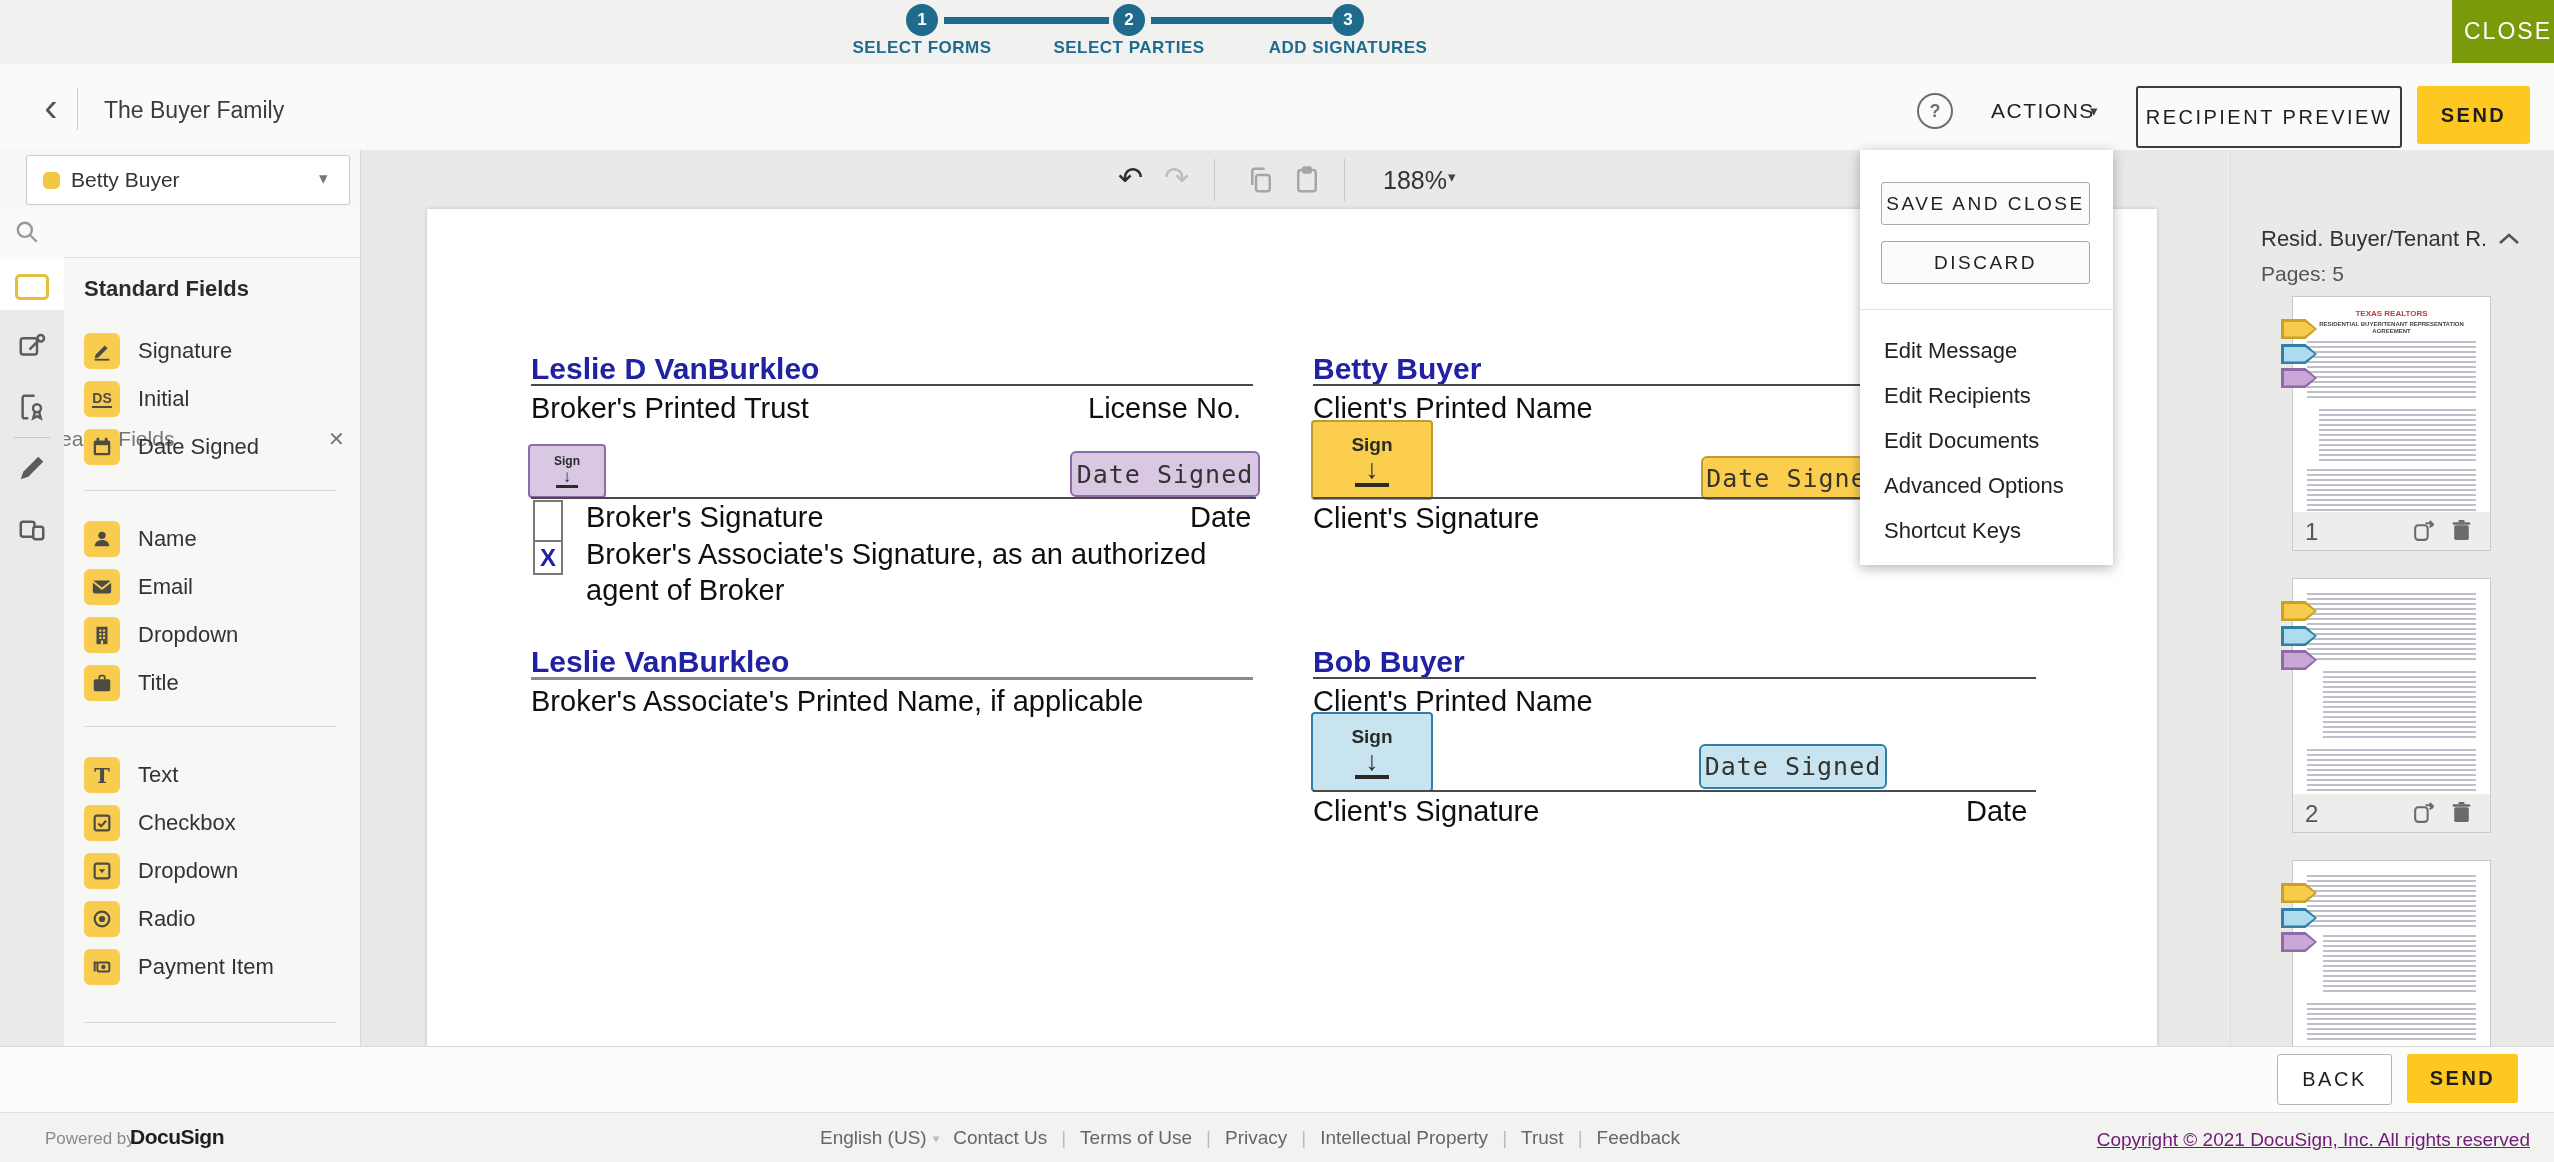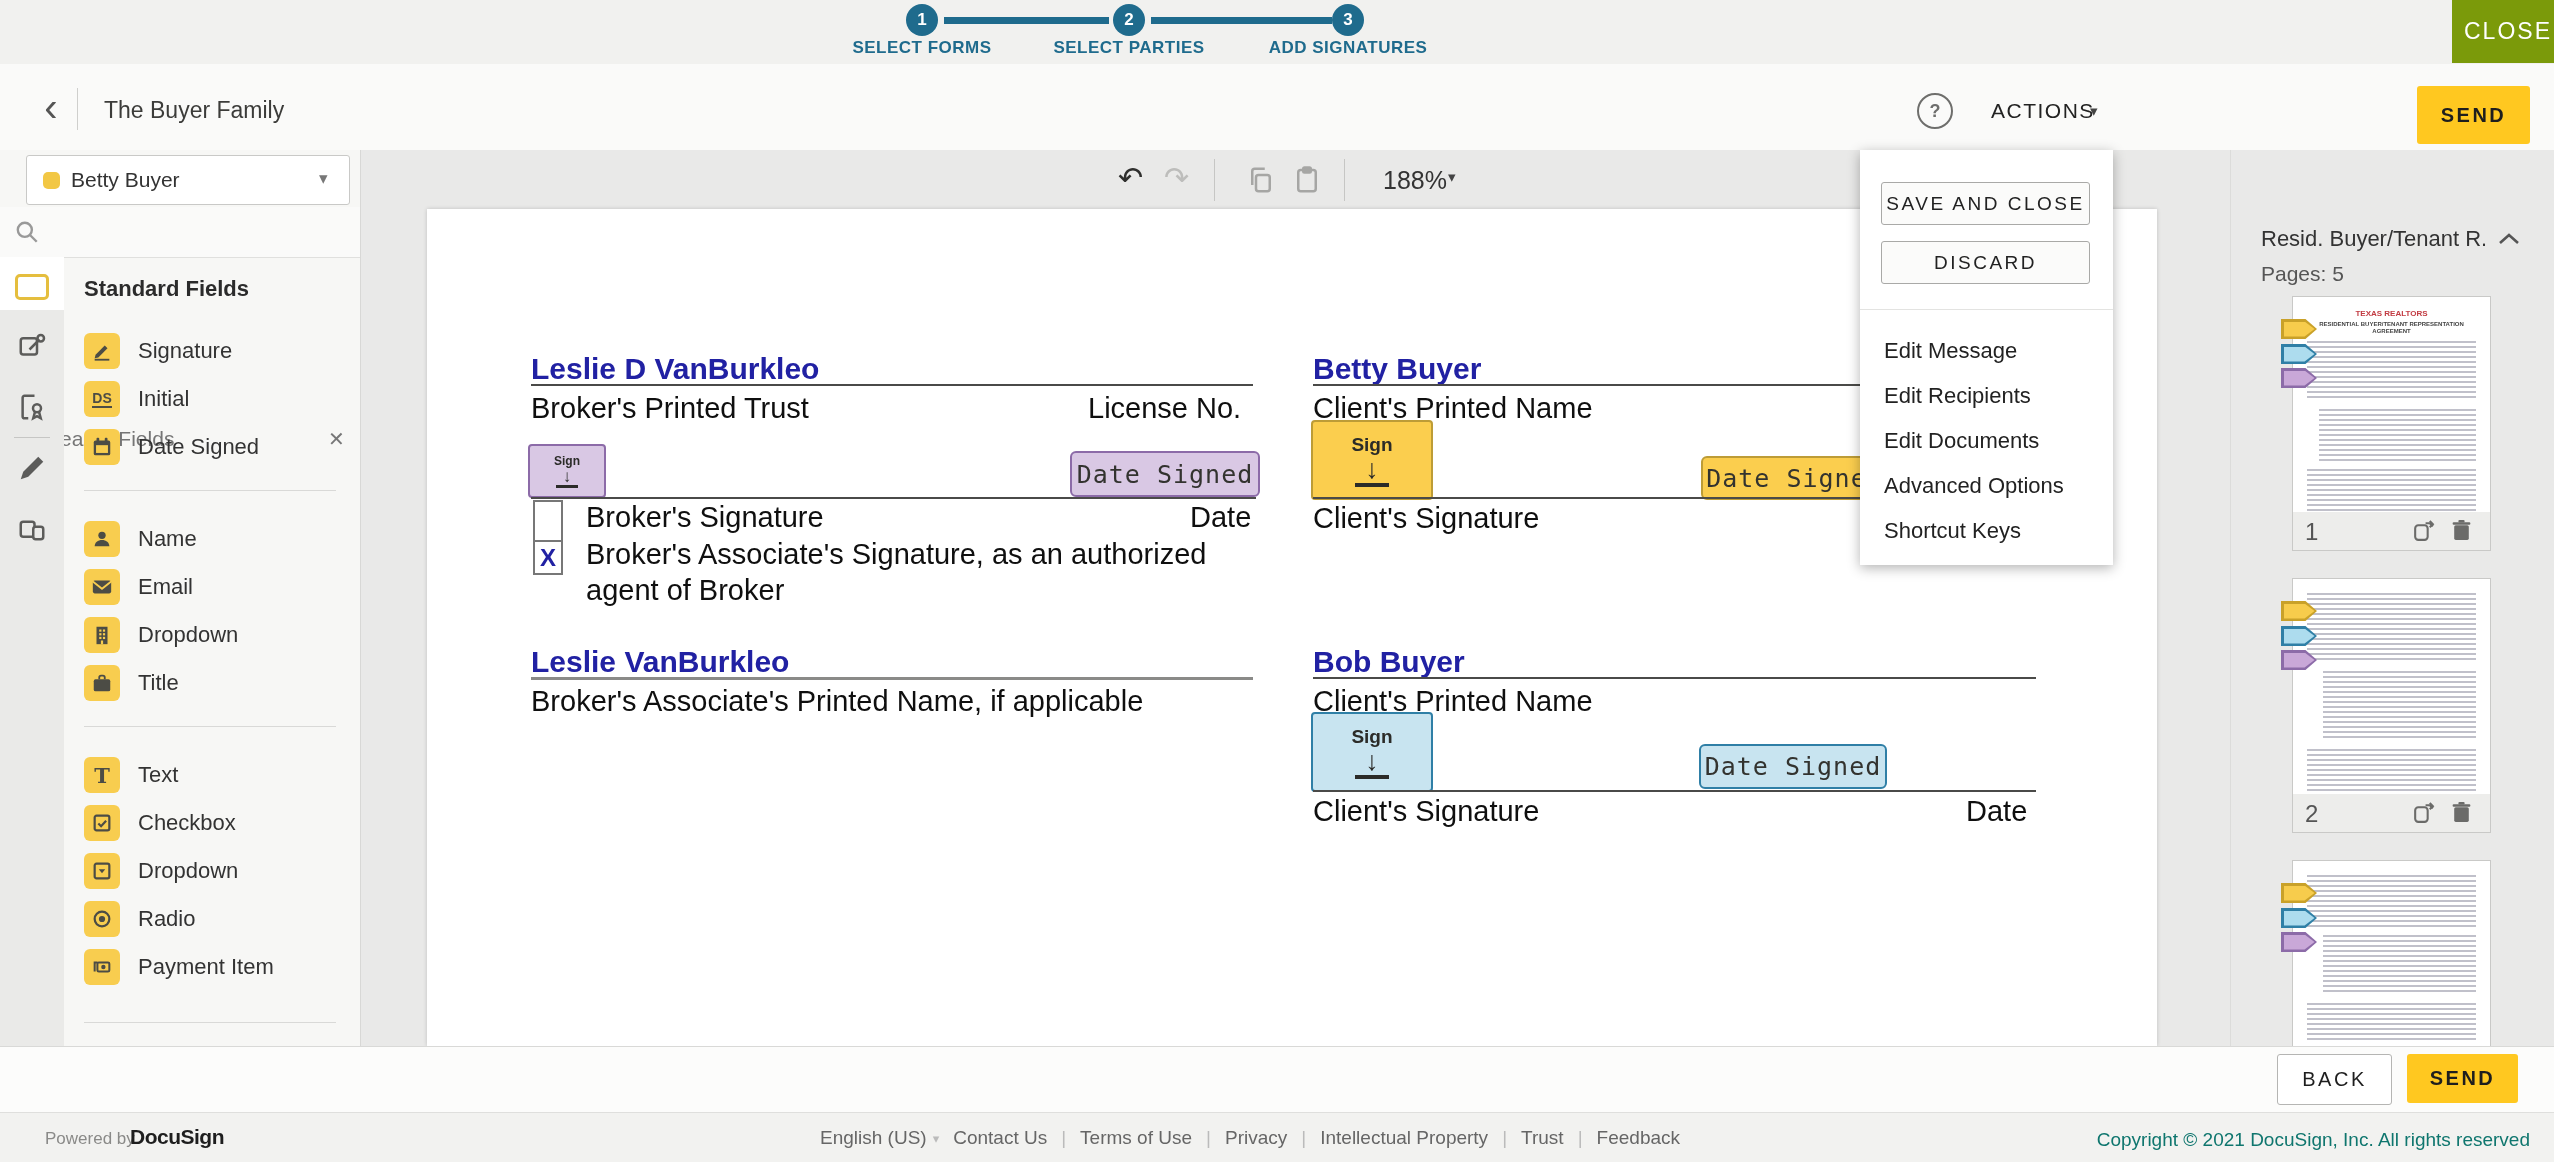--- a/index.html
+++ b/index.html
@@ -112,20 +112,21 @@
   <div class="abs close-btn">CLOSE</div>
 </div>
 
 <div class="abs header">
   <div class="abs back" style="top:22px;">‹</div>
   <div class="abs hdiv" style="top:24px;"></div>
   <div class="abs htitle" style="top:33px;">The Buyer Family</div>
   <div class="abs help" style="top:29px;">?</div>
   <div class="abs actions" style="top:35px;">ACTIONS</div>
   <div class="abs acaret" style="top:38px;">▾</div>
+  <div class="abs btn-outline" style="left:2136px;top:22px;width:262px;height:58px;font-size:20px;">RECIPIENT PREVIEW</div>
   <div class="abs btn-yellow" style="left:2417px;top:22px;width:113px;height:58px;font-size:20px;">SEND</div>
 </div>
 
 <div class="abs canvas"></div>
 
 <div class="abs tb-icon" style="left:1118px;top:163px;color:#2f2f2d;">↶</div>
 <div class="abs tb-icon" style="left:1164px;top:163px;color:#bdbdbb;">↷</div>
 <div class="abs tb-div" style="left:1214px;"></div>
 <div class="abs" style="left:1246px;top:165px;cursor:pointer;">
   <svg width="30" height="30" viewBox="0 0 24 24" fill="none" stroke="#a6a6a4" stroke-width="2">
@@ -494,14 +495,14 @@
     <span class="flink">Terms of Use</span>
     <span class="fsep">|</span>
     <span class="flink">Privacy</span>
     <span class="fsep">|</span>
     <span class="flink">Intellectual Property</span>
     <span class="fsep">|</span>
     <span class="flink">Trust</span>
     <span class="fsep">|</span>
     <span class="flink">Feedback</span>
   </div>
-  <span class="abs" style="right:24px;top:16px;font-size:19px;color:#0f766e;">Copyright © 2021 DocuSign, Inc. All rights reserved</span>
+  <span class="abs" style="right:24px;top:16px;font-size:19px;color:#701a75;text-decoration:underline;">Copyright © 2021 DocuSign, Inc. All rights reserved</span>
 </div>
 
 </body></html>

